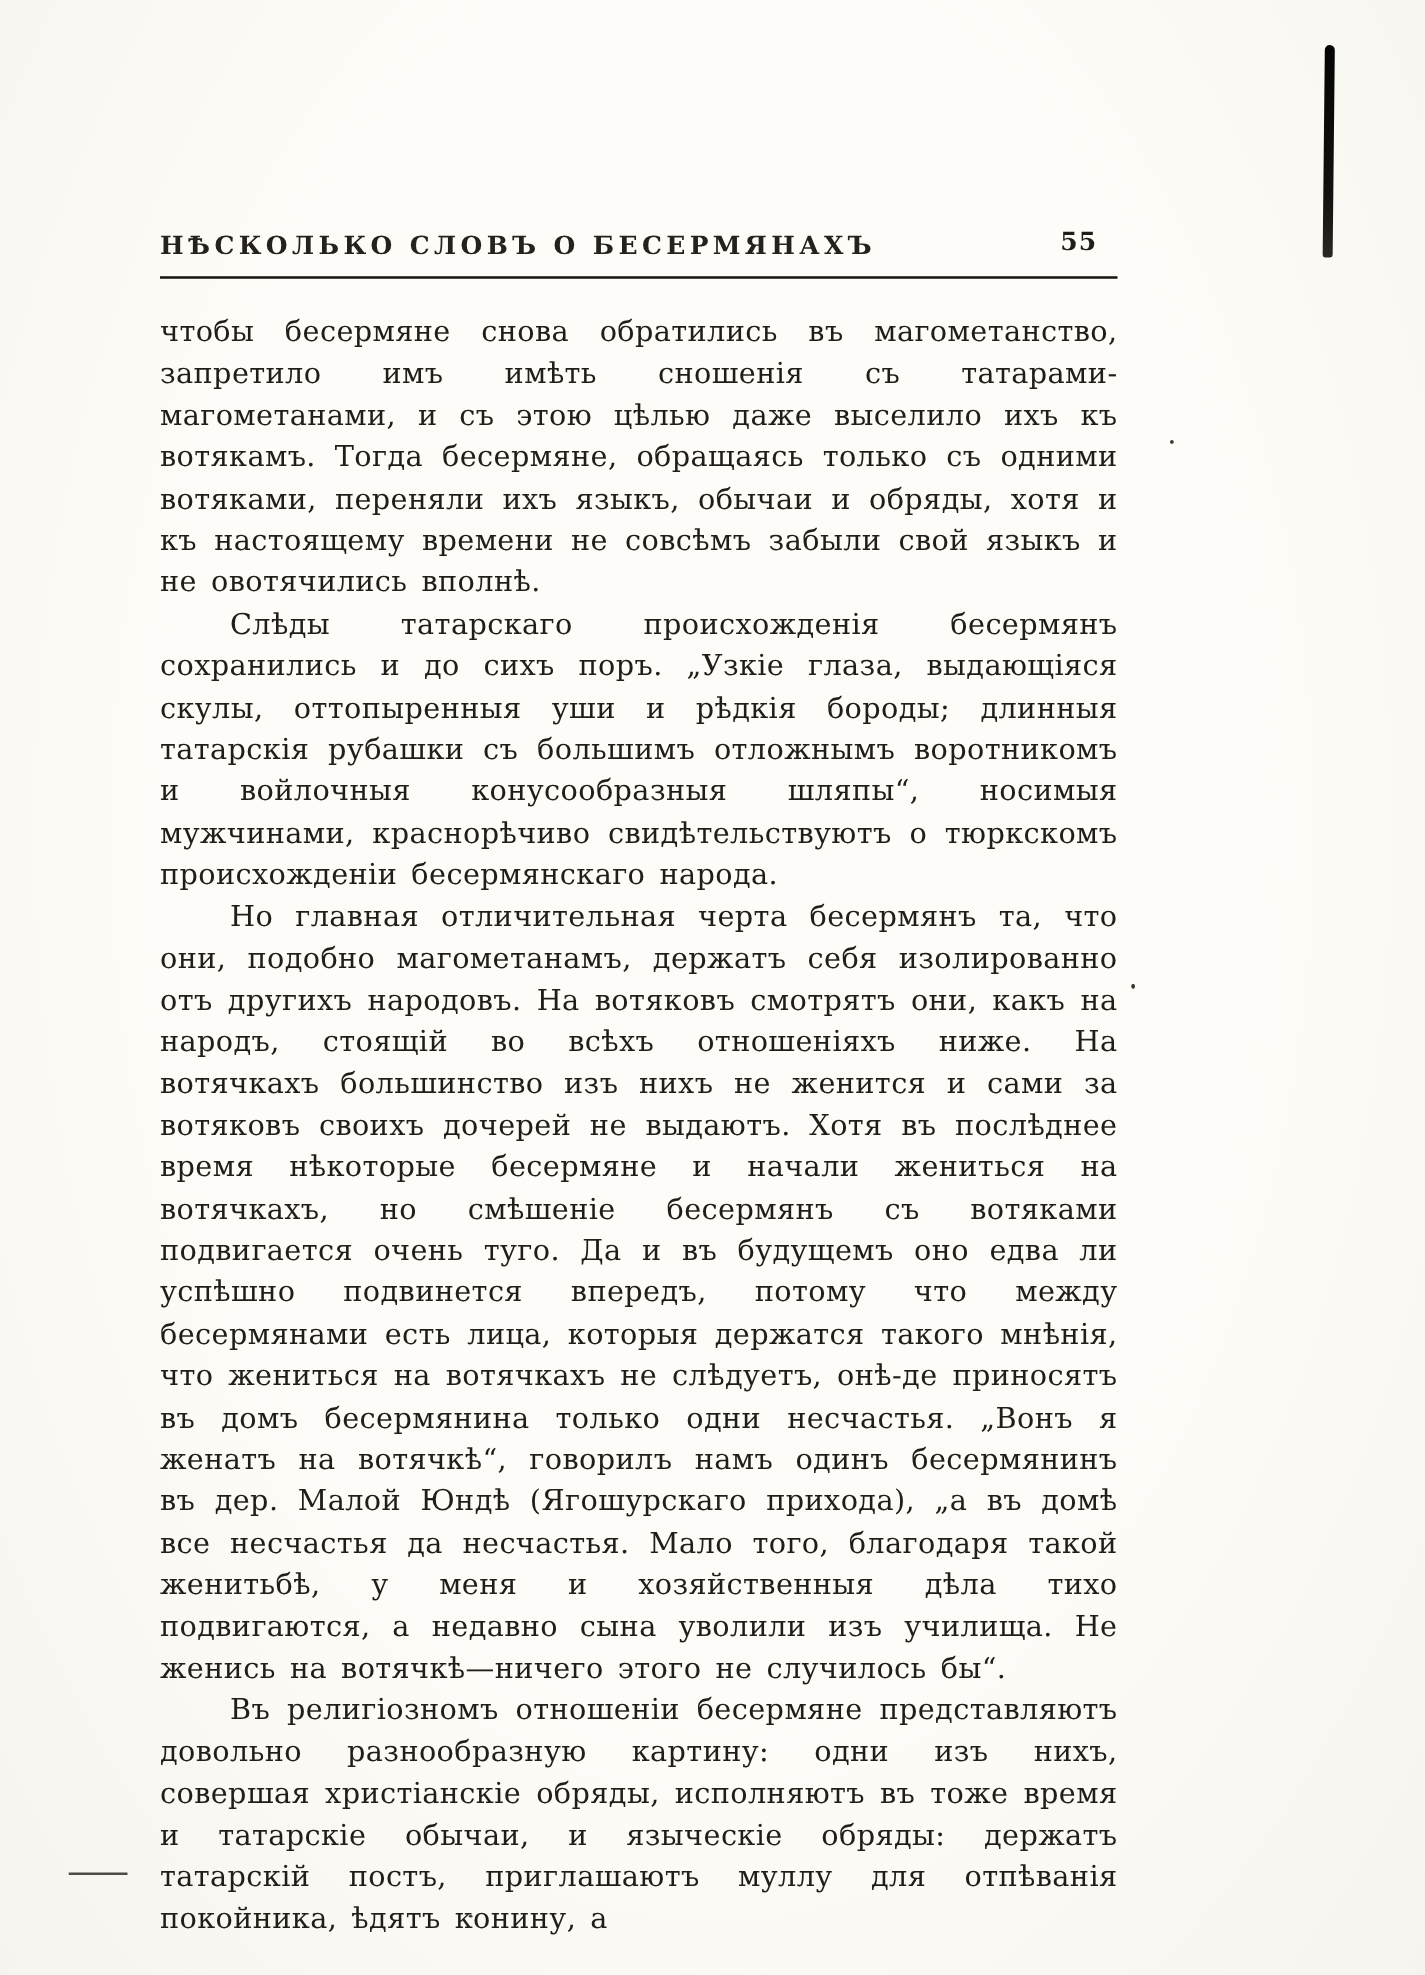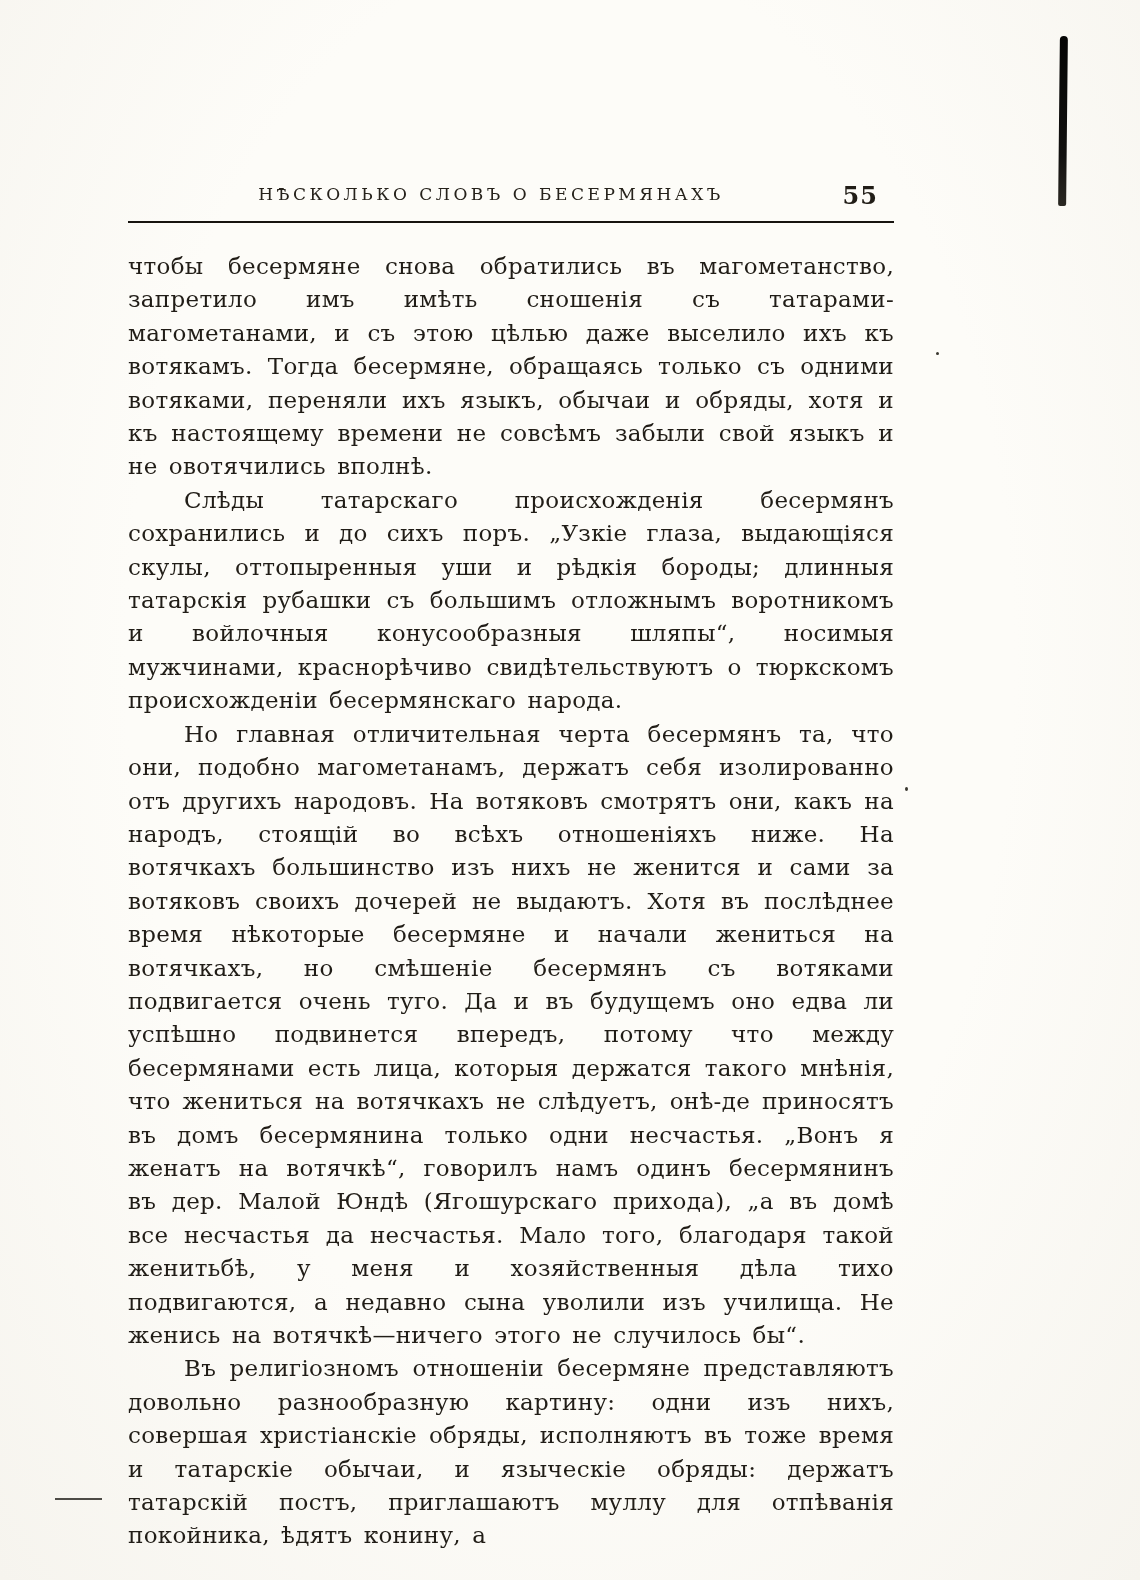--- a/index.html
+++ b/index.html
@@ -21,33 +21,32 @@
     position: absolute;
     left: 128px;
     top: 184px;
     width: 766px;
   }
   .header-row {
     position: relative;
     height: 34px;
   }
   .title {
-    text-align: center;
-    font-weight: normal;
-    font-size: 17px;
+    font-weight: bold;
+    font-size: 20px;
     letter-spacing: 3.5px;
     color: #26221b;
     padding-right: 40px; 
   }
   .page-num {
     position: absolute;
     right: 16px;
     top: -3px;
     font-weight: bold;
-    font-size: 24px;
+    font-size: 20px;
     letter-spacing: 1px;
   }
   .rule {
     height: 2px;
     background: #17140f;
     margin-top: 3px;
     margin-bottom: 27px;
   }
   .body p {
     margin: 0;

